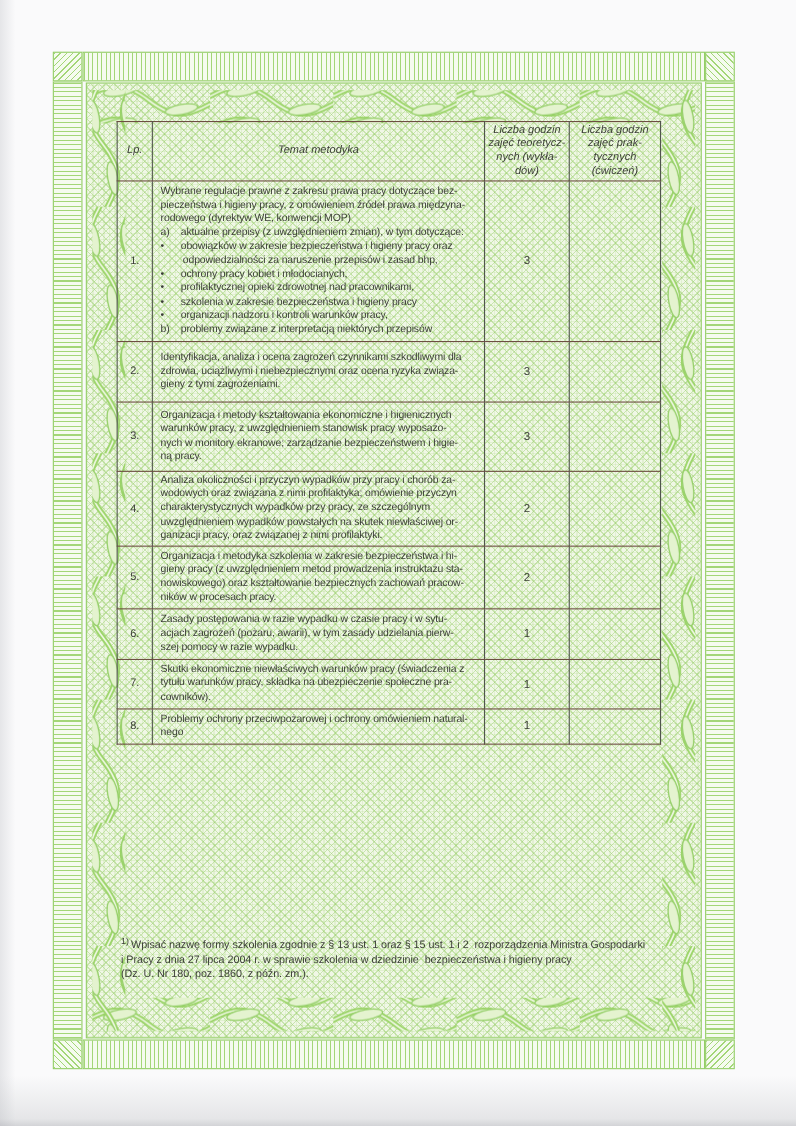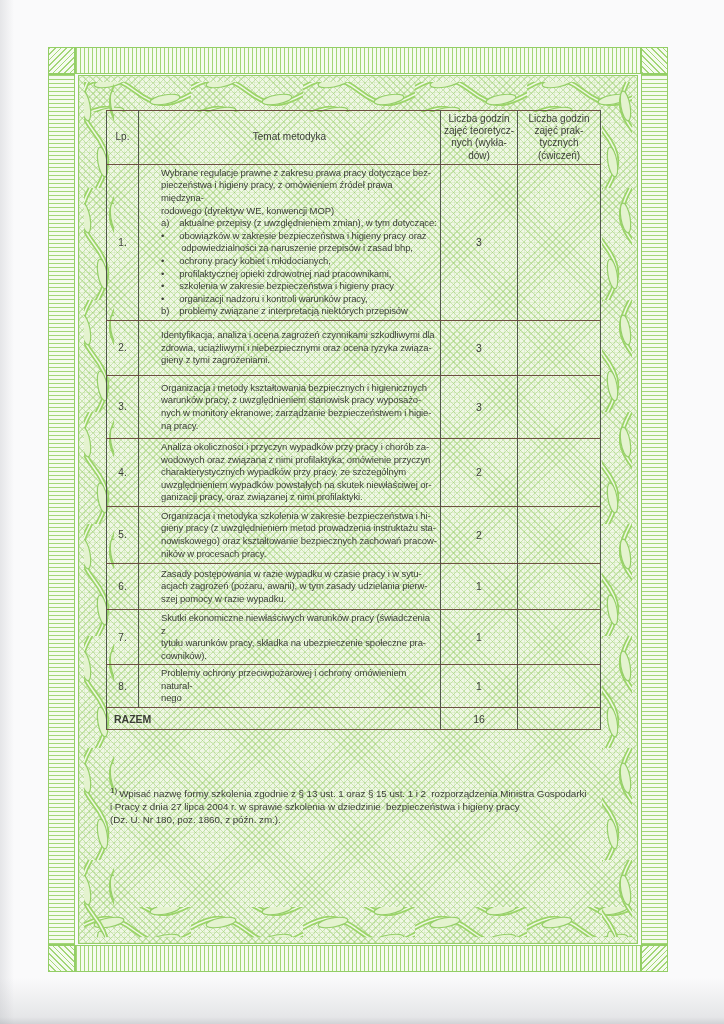--- a/index.html
+++ b/index.html
@@ -31,33 +31,33 @@
       repeating-linear-gradient(0deg,rgba(173,216,132,.22) 0 1px,rgba(0,0,0,0) 1px 5px),
       repeating-linear-gradient(90deg,rgba(173,216,132,.22) 0 1px,rgba(0,0,0,0) 1px 5px);}
   .vine{position:absolute;left:0;top:0;}
 
   
   table.schedule{position:absolute;left:106px;top:110px;width:494px;border-collapse:collapse;
     table-layout:fixed;color:#3b3e37;border:1px solid #50554c;}
   .schedule th,.schedule td{box-sizing:border-box;border-left:1px solid #50554c;border-right:1px solid #50554c;
     border-top:1px solid #6d4f42;border-bottom:1px solid #6d4f42;}
   .schedule thead th{font-weight:400;font-size:10px;line-height:12.2px;text-align:center;
-    vertical-align:middle;white-space:pre-line;padding:2px 1px;}
+    vertical-align:middle;white-space:pre-line;padding:2px 1px;font-style:italic;}
   td.lp{font-size:10px;text-align:center;vertical-align:middle;}
   td.topic{font-size:9.5px;line-height:12.6px;letter-spacing:-.12px;text-align:left;
-    vertical-align:middle;white-space:pre-wrap;padding:2px 3px 2px 22px;overflow:hidden;}
+    vertical-align:middle;white-space:pre-wrap;padding:2px 3px 2px 7px;overflow:hidden;}
   td.hours{font-size:10.5px;text-align:center;vertical-align:middle;}
   tr.hdr{height:50px;} tr.r1{height:146px;} tr.r2{height:55px;} tr.r3{height:63px;}
   tr.r4{height:65px;} tr.r5{height:57px;} tr.r6{height:46px;} tr.r7{height:45px;}
   tr.r8{height:32px;} tr.rT{height:22px;}
   td.razem{font-size:10.5px;font-weight:700;text-align:left;padding-left:7px;vertical-align:middle;}
   td.total{font-size:10.5px;font-weight:400;text-align:center;vertical-align:middle;}
 
   
-  .footnote{position:absolute;left:110px;top:784px;width:540px;font-size:9.8px;line-height:13px;color:#3b3e37;}
+  .footnote{position:absolute;left:110px;top:849px;width:540px;font-size:9.8px;line-height:13px;color:#3b3e37;}
   .footnote sup{font-size:8px;vertical-align:super;margin-right:2px;}
   .footnote .fn-text{white-space:pre-wrap;letter-spacing:-.05px;}
 </style>
 </head>
 <body>
 
 <div class="page">
 
   <div class="cert">
     <div class="band band-top"></div>
@@ -134,21 +134,21 @@
       <tr class="r2">
         <td class="lp">2.</td>
         <td class="topic">Identyfikacja, analiza i ocena zagrożeń czynnikami szkodliwymi dla
 zdrowia, uciążliwymi i niebezpiecznymi oraz ocena ryzyka związa-
 gieny z tymi zagrożeniami.</td>
         <td class="hours">3</td>
         <td class="hours"></td>
       </tr>
       <tr class="r3">
         <td class="lp">3.</td>
-        <td class="topic">Organizacja i metody kształtowania bezpiecznych i higienicznych
+        <td class="topic">Organizacja i metody kształtowania ekonomiczne i higienicznych
 warunków pracy, z uwzględnieniem stanowisk pracy wyposażo-
 nych w monitory ekranowe; zarządzanie bezpieczeństwem i higie-
 ną pracy.</td>
         <td class="hours">3</td>
         <td class="hours"></td>
       </tr>
       <tr class="r4">
         <td class="lp">4.</td>
         <td class="topic">Analiza okoliczności i przyczyn wypadków przy pracy i chorób za-
 wodowych oraz związana z nimi profilaktyka; omówienie przyczyn
@@ -183,25 +183,20 @@
         <td class="hours">1</td>
         <td class="hours"></td>
       </tr>
       <tr class="r8">
         <td class="lp">8.</td>
         <td class="topic">Problemy ochrony przeciwpożarowej i ochrony omówieniem natural-
 nego</td>
         <td class="hours">1</td>
         <td class="hours"></td>
       </tr>
-      <tr class="rT">
-        <td class="razem" colspan="2">RAZEM</td>
-        <td class="total">16</td>
-        <td class="total"></td>
-      </tr>
     </tbody>
   </table>
 
   <div class="footnote">
     <sup>1)</sup><span class="fn-text">Wpisać nazwę formy szkolenia zgodnie z § 13 ust. 1 oraz § 15 ust. 1 i 2  rozporządzenia Ministra Gospodarki
 i Pracy z dnia 27 lipca 2004 r. w sprawie szkolenia w dziedzinie  bezpieczeństwa i higieny pracy
 (Dz. U. Nr 180, poz. 1860, z późn. zm.).</span>
   </div>
 
 </div>

